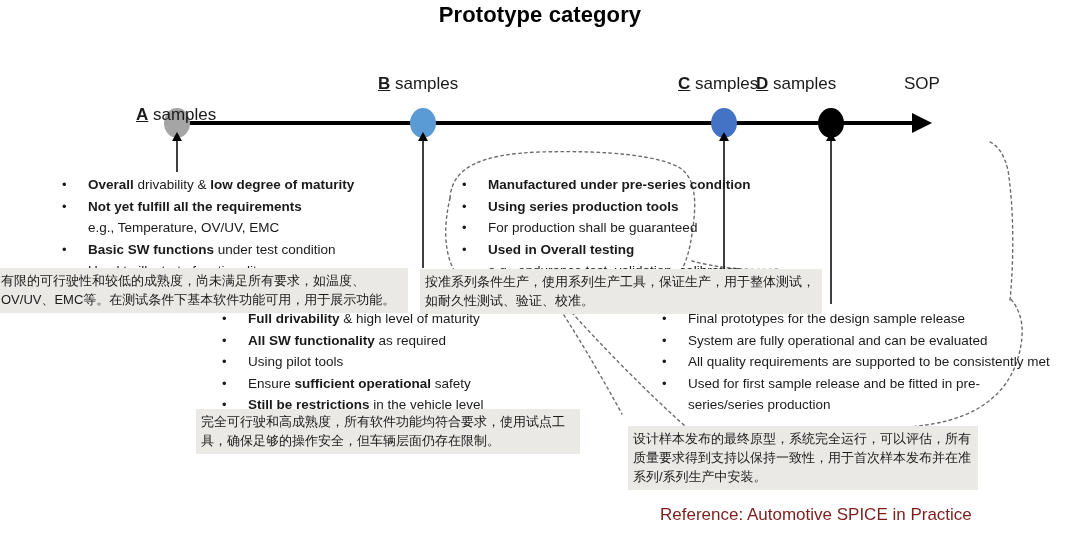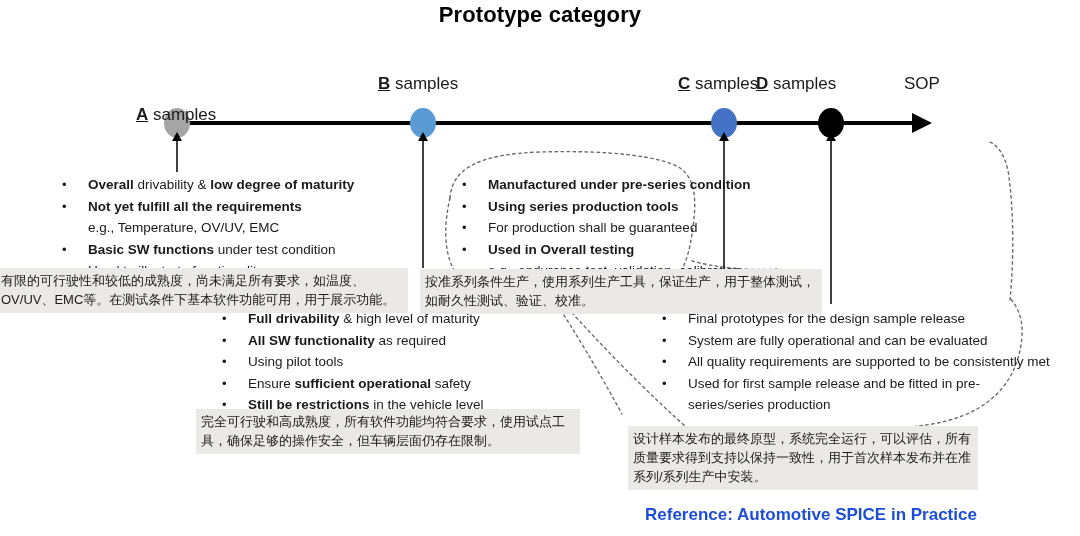--- a/index.html
+++ b/index.html
@@ -150,26 +150,25 @@
 
   
   .callout {
     position: absolute;
     pointer-events: none;
   }
 
   
   .reference {
     position: absolute;
-    left: 645px;
+    left: 660px;
     top: 505px;
     font-size: 17px;
-    color: #1d4ed8;
+    color: #7f1d1d;
     white-space: nowrap;
-    font-weight: bold;
   }
 </style>
 </head>
 <body>
 
 <div id="slide">
 
   <div class="title">Prototype category</div>
 
   <svg class="callout" style="left:430px; top:138px; width:320px; height:180px;" viewBox="0 0 320 180">

